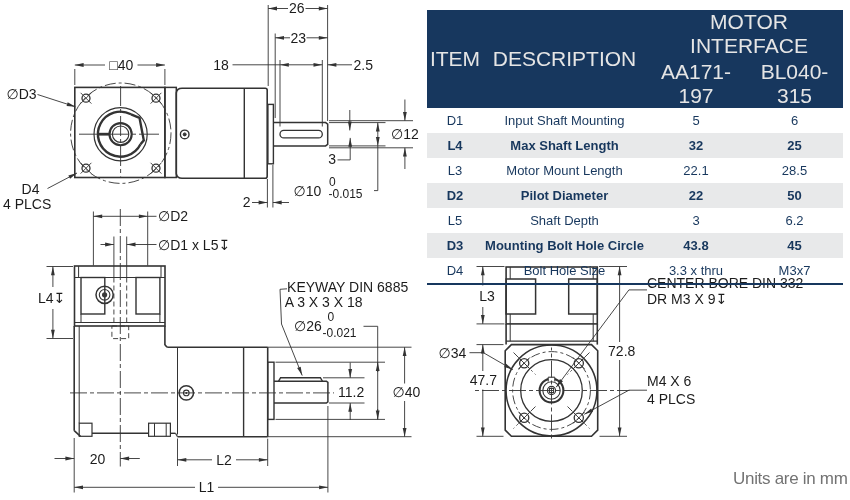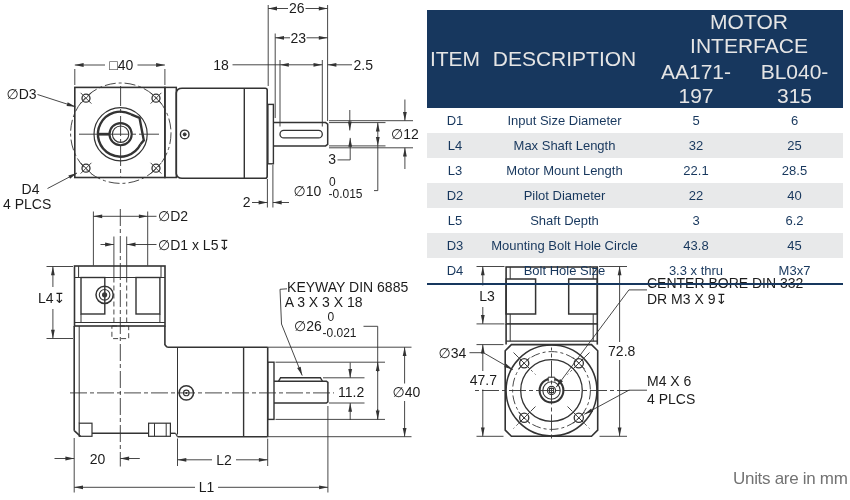--- a/index.html
+++ b/index.html
@@ -13,21 +13,21 @@
               table-layout:fixed;font-size:13px;color:#17375d;text-align:center;}
   #spec-table col.c1{width:56px;} #spec-table col.c2{width:163px;}
   #spec-table col.c3{width:100px;} #spec-table col.c4{width:97px;}
   #spec-table thead{background:#17375e;color:#e5e5e5;font-size:21px;border-radius:20px;}
   #spec-table thead td, #spec-table thead th{font-weight:normal;padding:0;}
   #spec-table .hrow1 th{height:26px;vertical-align:middle;}
   #spec-table .hrow1 th.vc{vertical-align:middle;}
   #spec-table .hrow1 th[colspan]{padding-left:9px;}
   #spec-table .hrow2 th{height:23px;vertical-align:top;padding-top:2px;text-align:center;}
   #spec-table tbody td{height:25px;padding:0;}
-  #spec-table tbody tr.alt{background:#e8e9ea;}
+  #spec-table tbody tr.alt{background:#e8e9ea;font-weight:bold;}
   #spec-table tbody{border-bottom:2.5px solid #17375e;}
   .units{position:absolute;left:733px;top:469px;font-size:17px;color:#737373;
          letter-spacing:-0.3px;}
 </style>
 </head>
 <body>
 
 <div id="page">
 
 <svg id="drawing" width="850" height="500" viewBox="0 0 850 500">
@@ -385,41 +385,41 @@
       <th colspan="2">MOTOR INTERFACE</th>
     </tr>
     <tr class="hrow2">
       <th>AA171-197</th>
       <th>BL040-315</th>
     </tr>
   </thead>
   <tbody>
     <tr>
       <td>D1</td>
-      <td>Input Size Diameter</td>
+      <td>Input Shaft Mounting</td>
       <td>5</td>
       <td>6</td>
     </tr>
     <tr class="alt">
       <td>L4</td>
       <td>Max Shaft Length</td>
       <td>32</td>
       <td>25</td>
     </tr>
     <tr>
       <td>L3</td>
       <td>Motor Mount Length</td>
       <td>22.1</td>
       <td>28.5</td>
     </tr>
     <tr class="alt">
       <td>D2</td>
       <td>Pilot Diameter</td>
       <td>22</td>
-      <td>40</td>
+      <td>50</td>
     </tr>
     <tr>
       <td>L5</td>
       <td>Shaft Depth</td>
       <td>3</td>
       <td>6.2</td>
     </tr>
     <tr class="alt">
       <td>D3</td>
       <td>Mounting Bolt Hole Circle</td>

